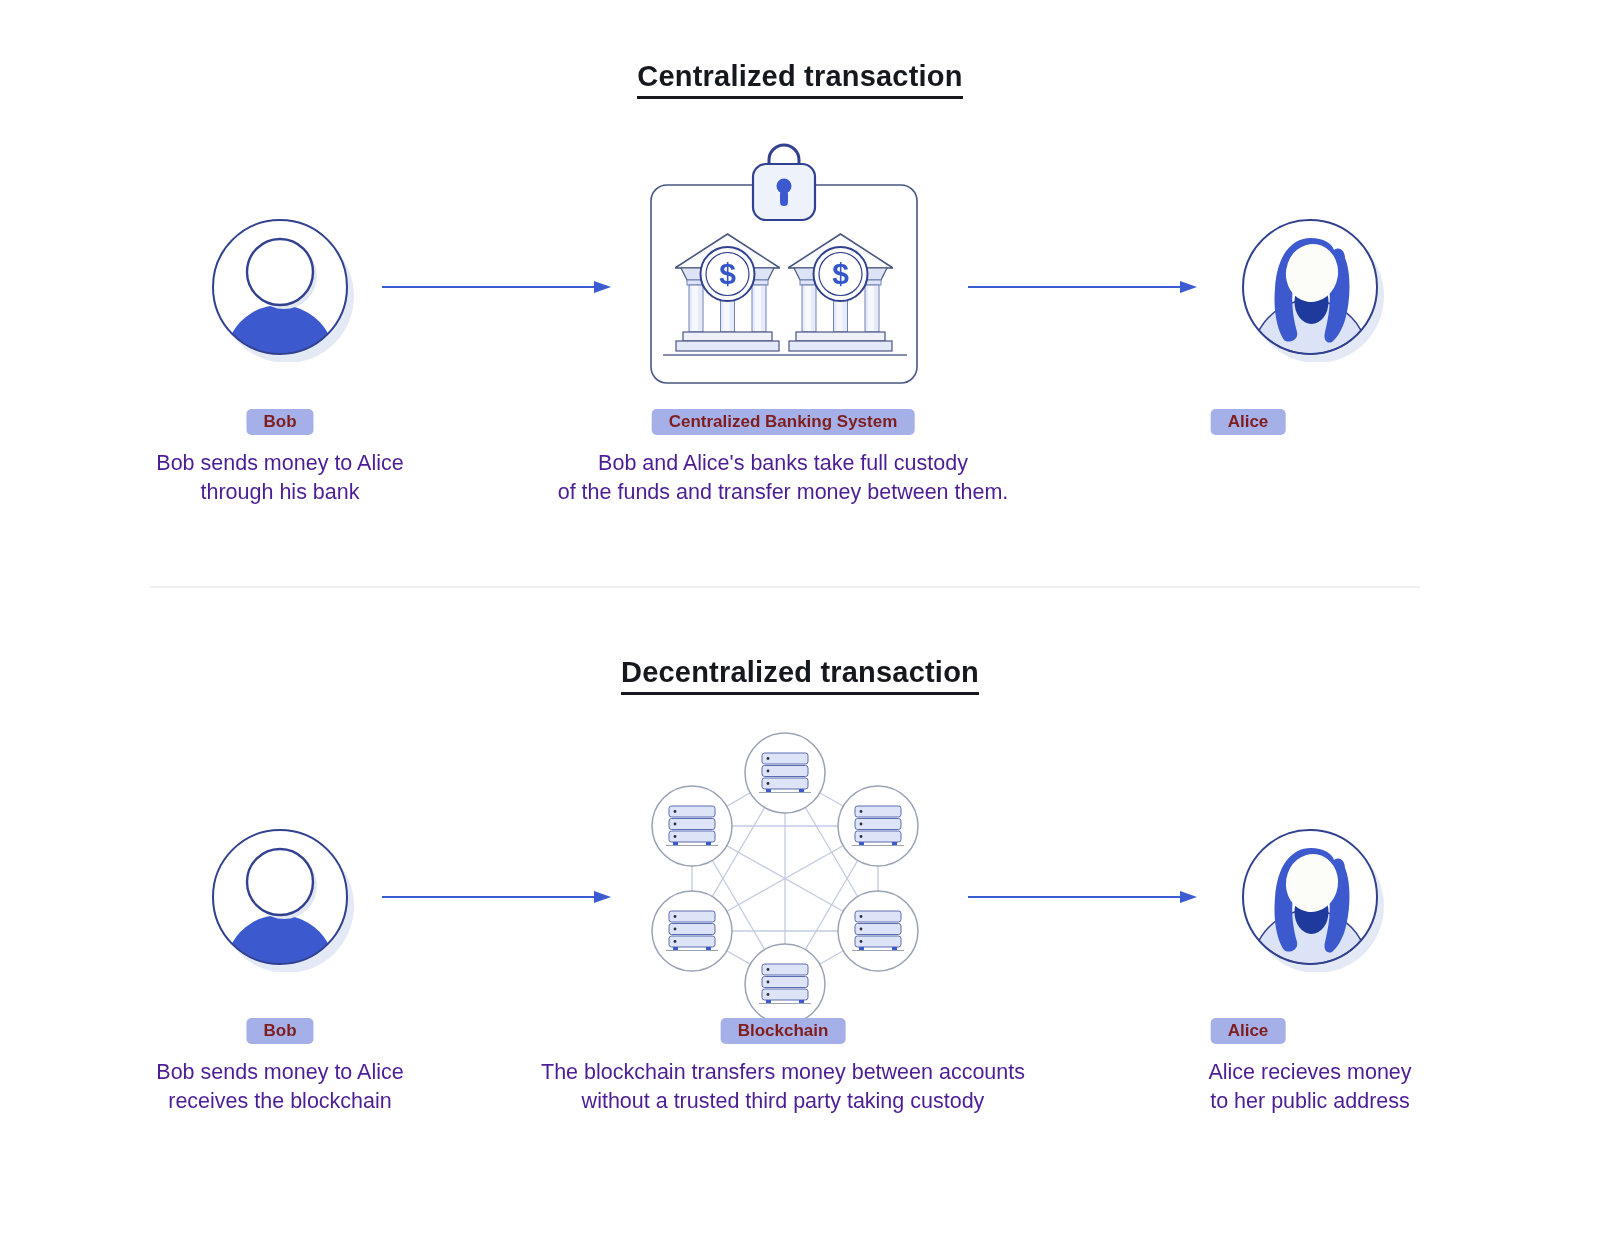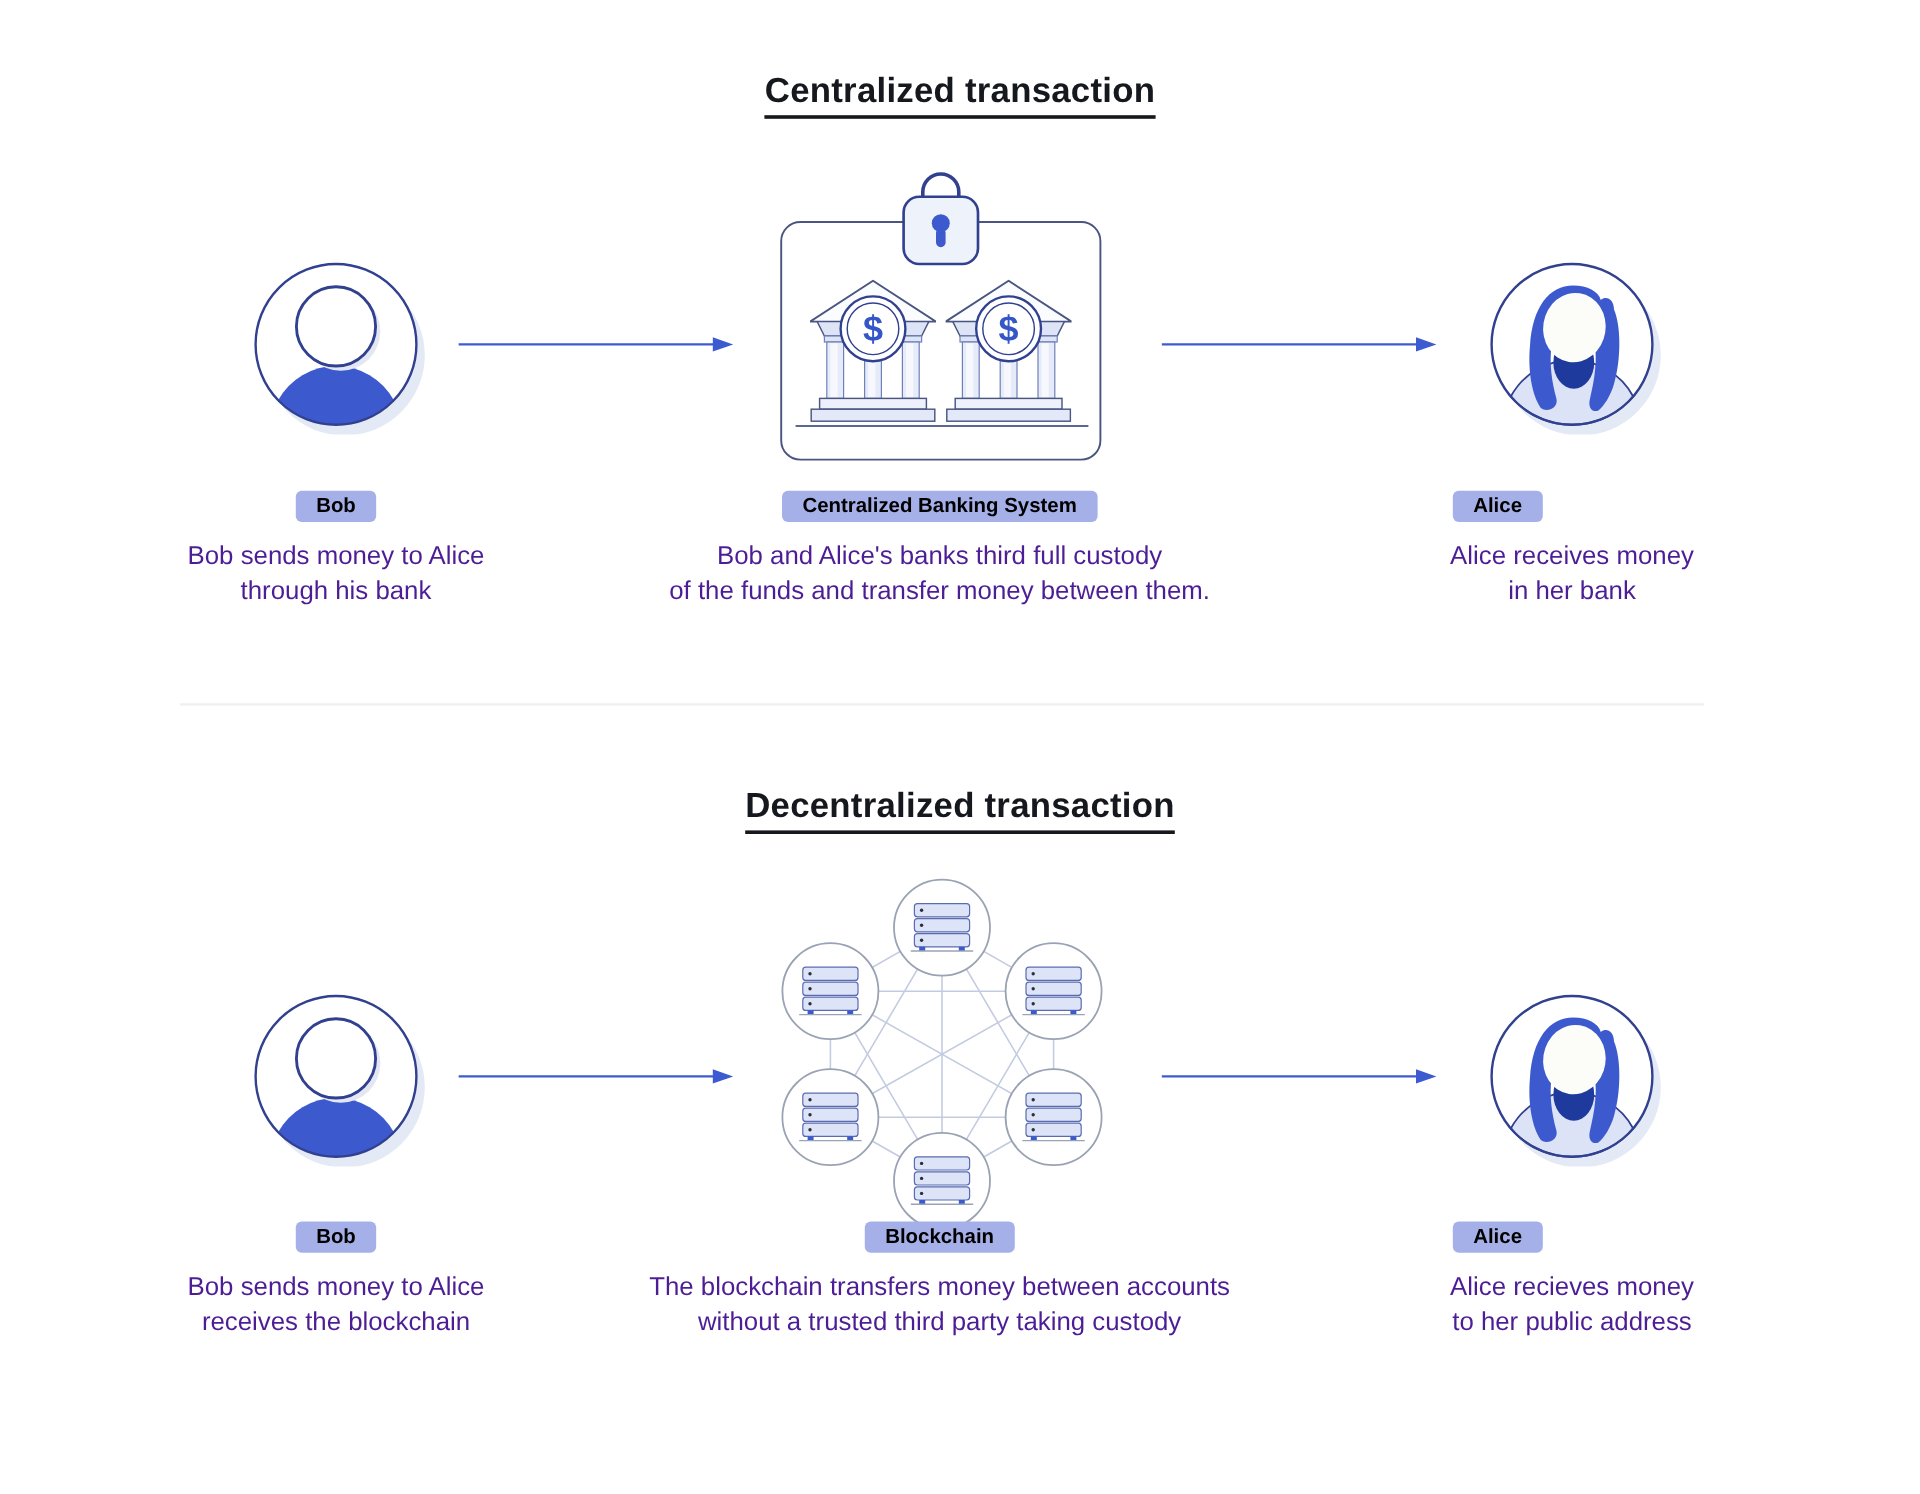--- a/index.html
+++ b/index.html
@@ -15,21 +15,21 @@
   }
   .avatar { position:absolute; width:150px; height:150px; }
   .bob1 { left:205px; top:212px; } .alice1 { left:1235px; top:212px; }
   .bob2 { left:205px; top:822px; } .alice2 { left:1235px; top:822px; }
   .hub-bank  { position:absolute; left:645px; top:140px; width:280px; height:250px; }
   .hub-chain { position:absolute; left:635px; top:728px; width:300px; height:300px; }
   .arrow { position:absolute; width:230px; height:16px; }
   .a1 { left:382px; top:279px; } .a2 { left:968px; top:279px; }
   .a3 { left:382px; top:889px; } .a4 { left:968px; top:889px; }
   .pill {
-    position:absolute; transform:translateX(-50%); background:#a6b0e8; color:#000000;
+    position:absolute; transform:translateX(-50%); background:#a6b0e8; color:#7f1d1d;
     font-weight:bold; font-size:17px; padding:3px 17px; border-radius:5px;
     white-space:nowrap; z-index:5;
   }
   .p1,.p2,.p3 { top:409px; } .p4,.p5,.p6 { top:1018px; }
   .p1,.p4 { left:280px; } .p2,.p5 { left:783px; } .p3,.p6 { left:1248px; }
   .caption {
     position:absolute; transform:translateX(-50%); text-align:center;
     font-size:21.5px; color:#4c1d95; line-height:29px; white-space:nowrap;
   }
   .c1,.c2,.c3 { top:449px; } .c4,.c5,.c6 { top:1058px; }
@@ -148,26 +148,22 @@
 
   <div class="pill p1">Bob</div>
   <div class="pill p2">Centralized Banking System</div>
   <div class="pill p3">Alice</div>
 
   <div class="caption c1">
     <div>Bob sends money to Alice</div>
     <div>through his bank</div>
   </div>
   <div class="caption c2">
-    <div>Bob and Alice's banks third full custody</div>
+    <div>Bob and Alice's banks take full custody</div>
     <div>of the funds and transfer money between them.</div>
-  </div>
-  <div class="caption c3">
-    <div>Alice receives money</div>
-    <div>in her bank</div>
   </div>
 
   <div class="divider"></div>
 
   <div class="section-title t2">
     <span class="title-text">Decentralized transaction</span>
   </div>
 
   <div class="avatar bob2">
     <svg width="150" height="150">

